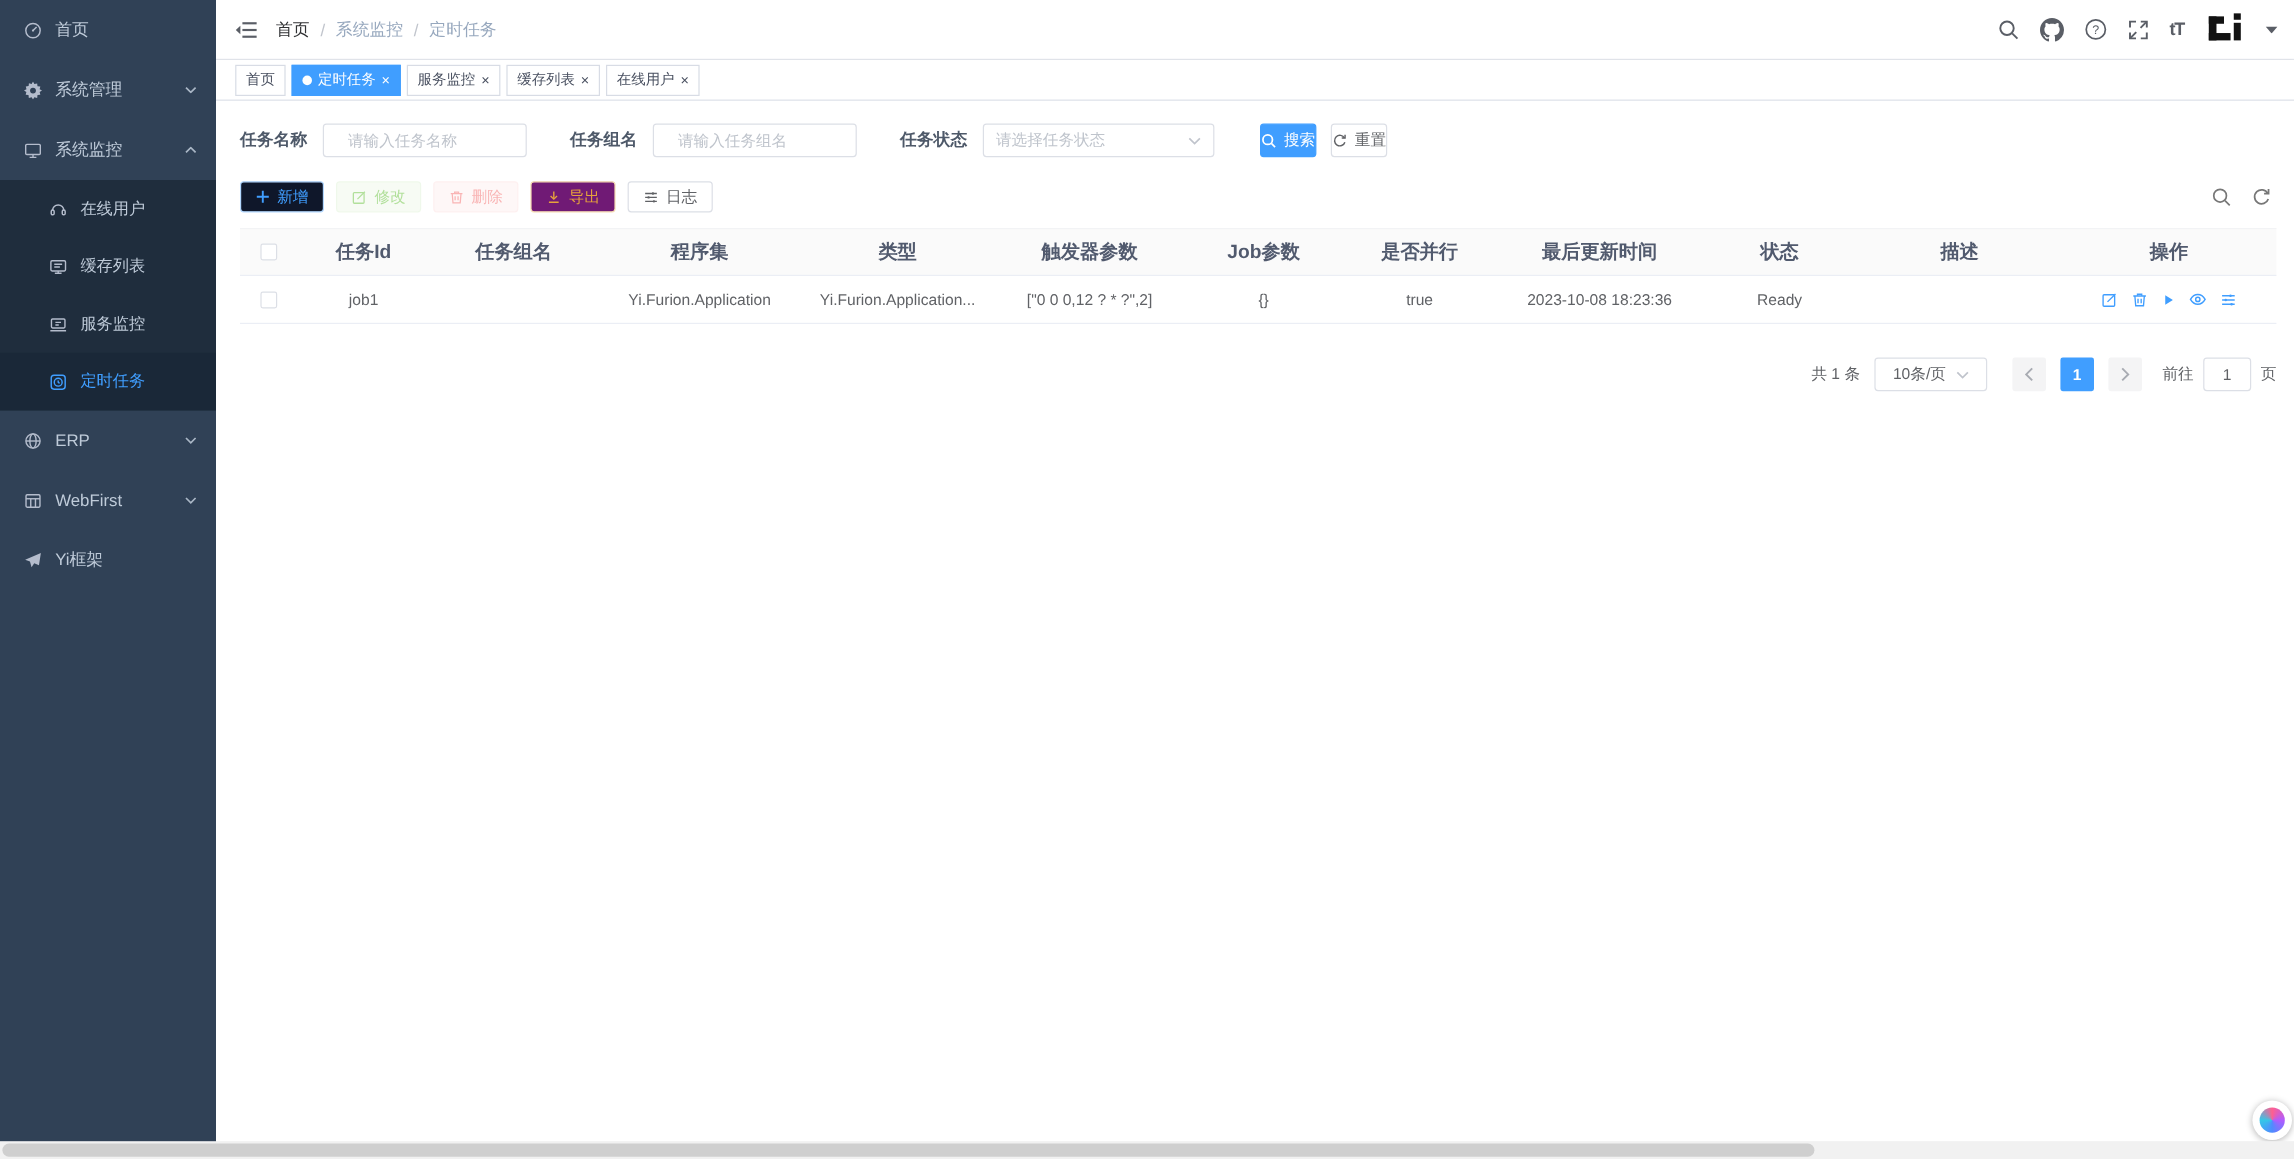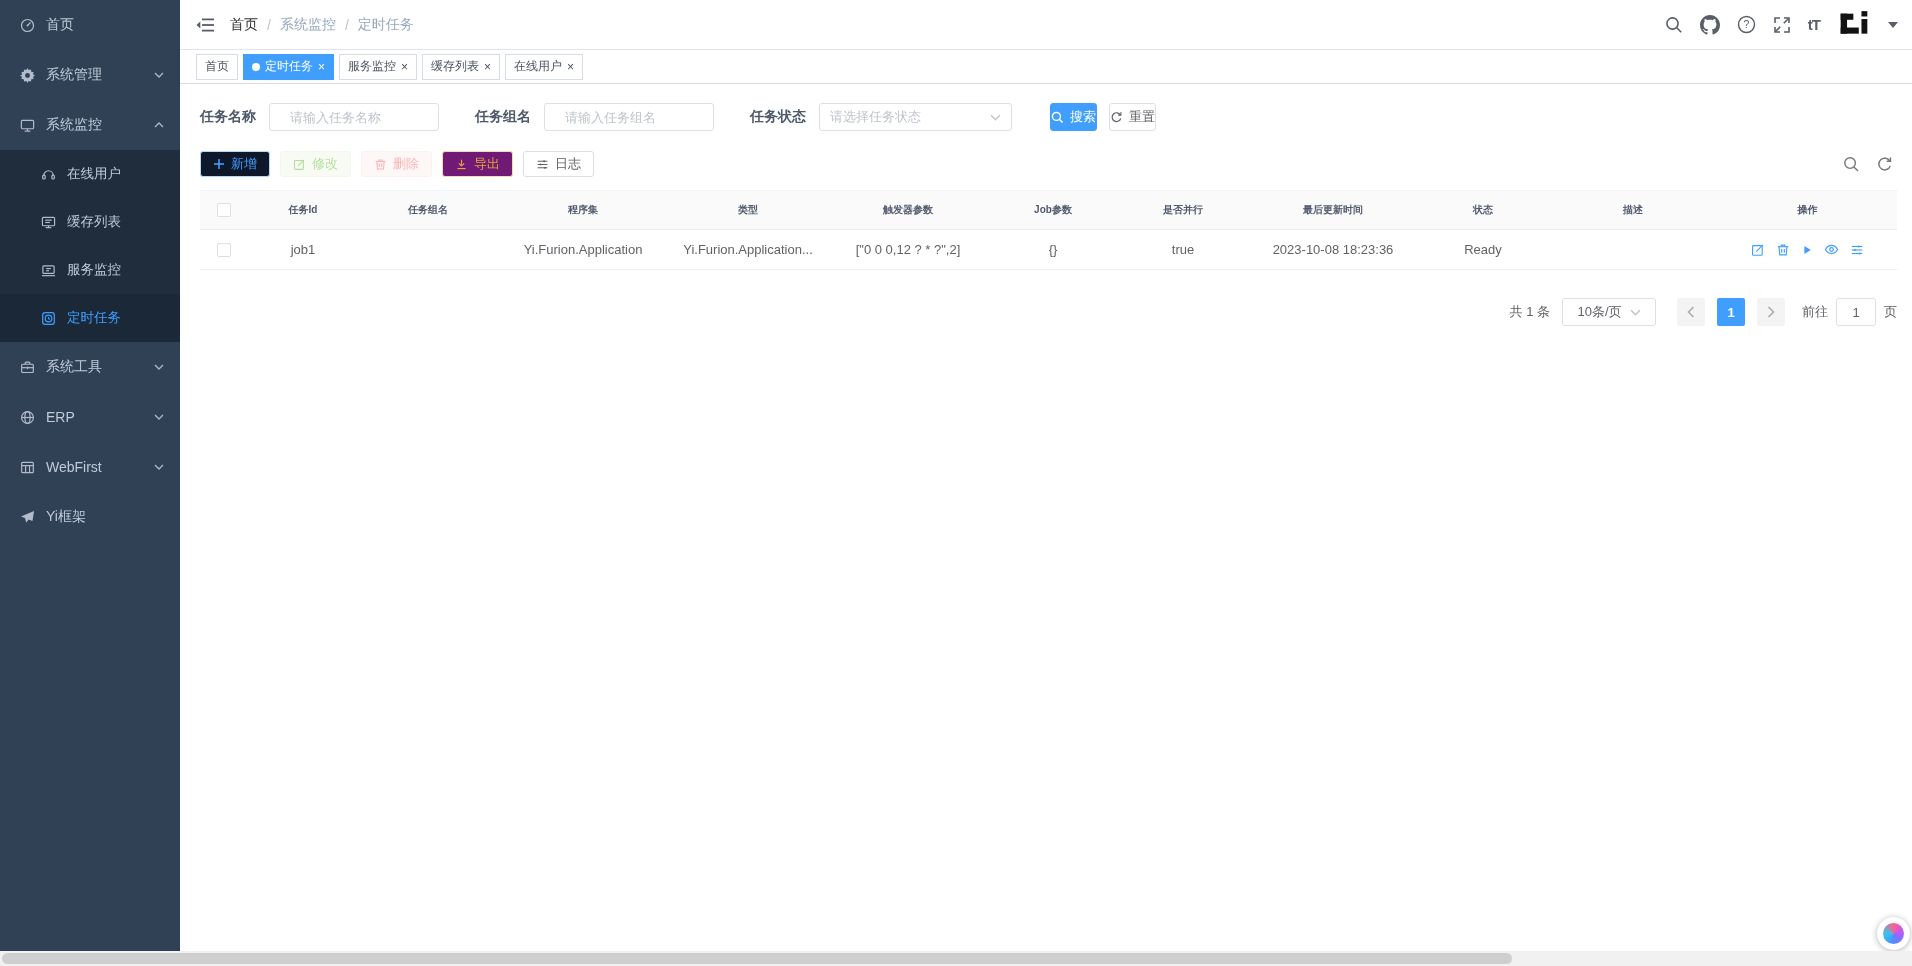--- a/index.html
+++ b/index.html
@@ -64,21 +64,21 @@
   .tbtn.export{color:#e6a23c;background:#701a75;border-color:#f5dab1}
   .tbtn.log{color:#606266;background:#fff;border-color:#dcdfe6}
   .toolbar-right{margin-left:auto;display:flex;align-items:center;gap:16px;color:#777;padding-right:4px}
   .toolbar-right .ticon{cursor:pointer}
 
   
   .table{width:100%}
   .thead,.trow{display:flex;align-items:center;height:40px}
   .thead{background:#fafafa;border-bottom:1px solid #ebeef5;border-top:1px solid #f2f3f5}
   .trow{border-bottom:1px solid #ebeef5;background:#fff}
-  .th{font-size:10px;color:#515a6e;font-weight:700;text-align:center}
+  .th{font-size:16px;color:#515a6e;font-weight:700;text-align:center}
   .td{font-size:13px;color:#606266;text-align:center;white-space:nowrap;overflow:hidden;text-overflow:ellipsis}
   .col-check{width:48px;display:flex;justify-content:center;flex-shrink:0}
   .checkbox{width:14px;height:14px;border:1px solid #dcdfe6;border-radius:2px;background:#fff;cursor:pointer}
   .c-taskid{width:110px}.c-group{width:140px}.c-assembly{width:170px}.c-type{width:160px}
   .c-trigger{width:160px}.c-job{width:130px}.c-conc{width:130px}.c-updated{width:170px}
   .c-status{width:130px}.c-desc{width:170px}.c-op{flex:1}
   .op-icons{display:flex;align-items:center;justify-content:center;gap:11px;color:#409eff}
   .op-icons .oicon{cursor:pointer;display:flex}
 
   
@@ -183,36 +183,20 @@
         <svg width="15" height="15" viewBox="0 0 16 16" fill="none" stroke="currentColor" stroke-width="1.3">
           <rect x="1.8" y="1.8" width="12.4" height="12.4" rx="2.5"></rect>
             <circle cx="8" cy="8" r="3.5"></circle>
             <path d="M8 6.4V8l1.2 1"></path>
         </svg>
       </span>
       <span class="mi-label">定时任务</span>
     </div>
   </div>
 
-  <div class="menu-item">
-    <span class="mi-icon">
-      <svg width="15" height="15" viewBox="0 0 16 16" fill="none" stroke="currentColor" stroke-width="1.25">
-        <rect x="1.8" y="4.5" width="12.4" height="8.8" rx="1"></rect>
-          <path d="M5.5 4.5V3.2a1 1 0 0 1 1-1h3a1 1 0 0 1 1 1v1.3"></path>
-          <line x1="1.8" y1="8.2" x2="14.2" y2="8.2"></line>
-          <line x1="8" y1="7.2" x2="8" y2="9.6"></line>
-      </svg>
-    </span>
-    <span class="mi-label">系统工具</span>
-    <span class="mi-arrow">
-      <svg width="10" height="6" viewBox="0 0 10 6" fill="none" stroke="currentColor" stroke-width="1.4">
-          <polyline points="1,1 5,5 9,1"></polyline>
-        </svg>
-    </span>
-  </div>
 
   <div class="menu-item">
     <span class="mi-icon">
       <svg width="15" height="15" viewBox="0 0 16 16" fill="none" stroke="currentColor" stroke-width="1.25">
         <circle cx="8" cy="8" r="6.3"></circle>
           <ellipse cx="8" cy="8" rx="2.8" ry="6.3"></ellipse>
           <line x1="1.7" y1="8" x2="14.3" y2="8"></line>
       </svg>
     </span>
     <span class="mi-label">ERP</span>

